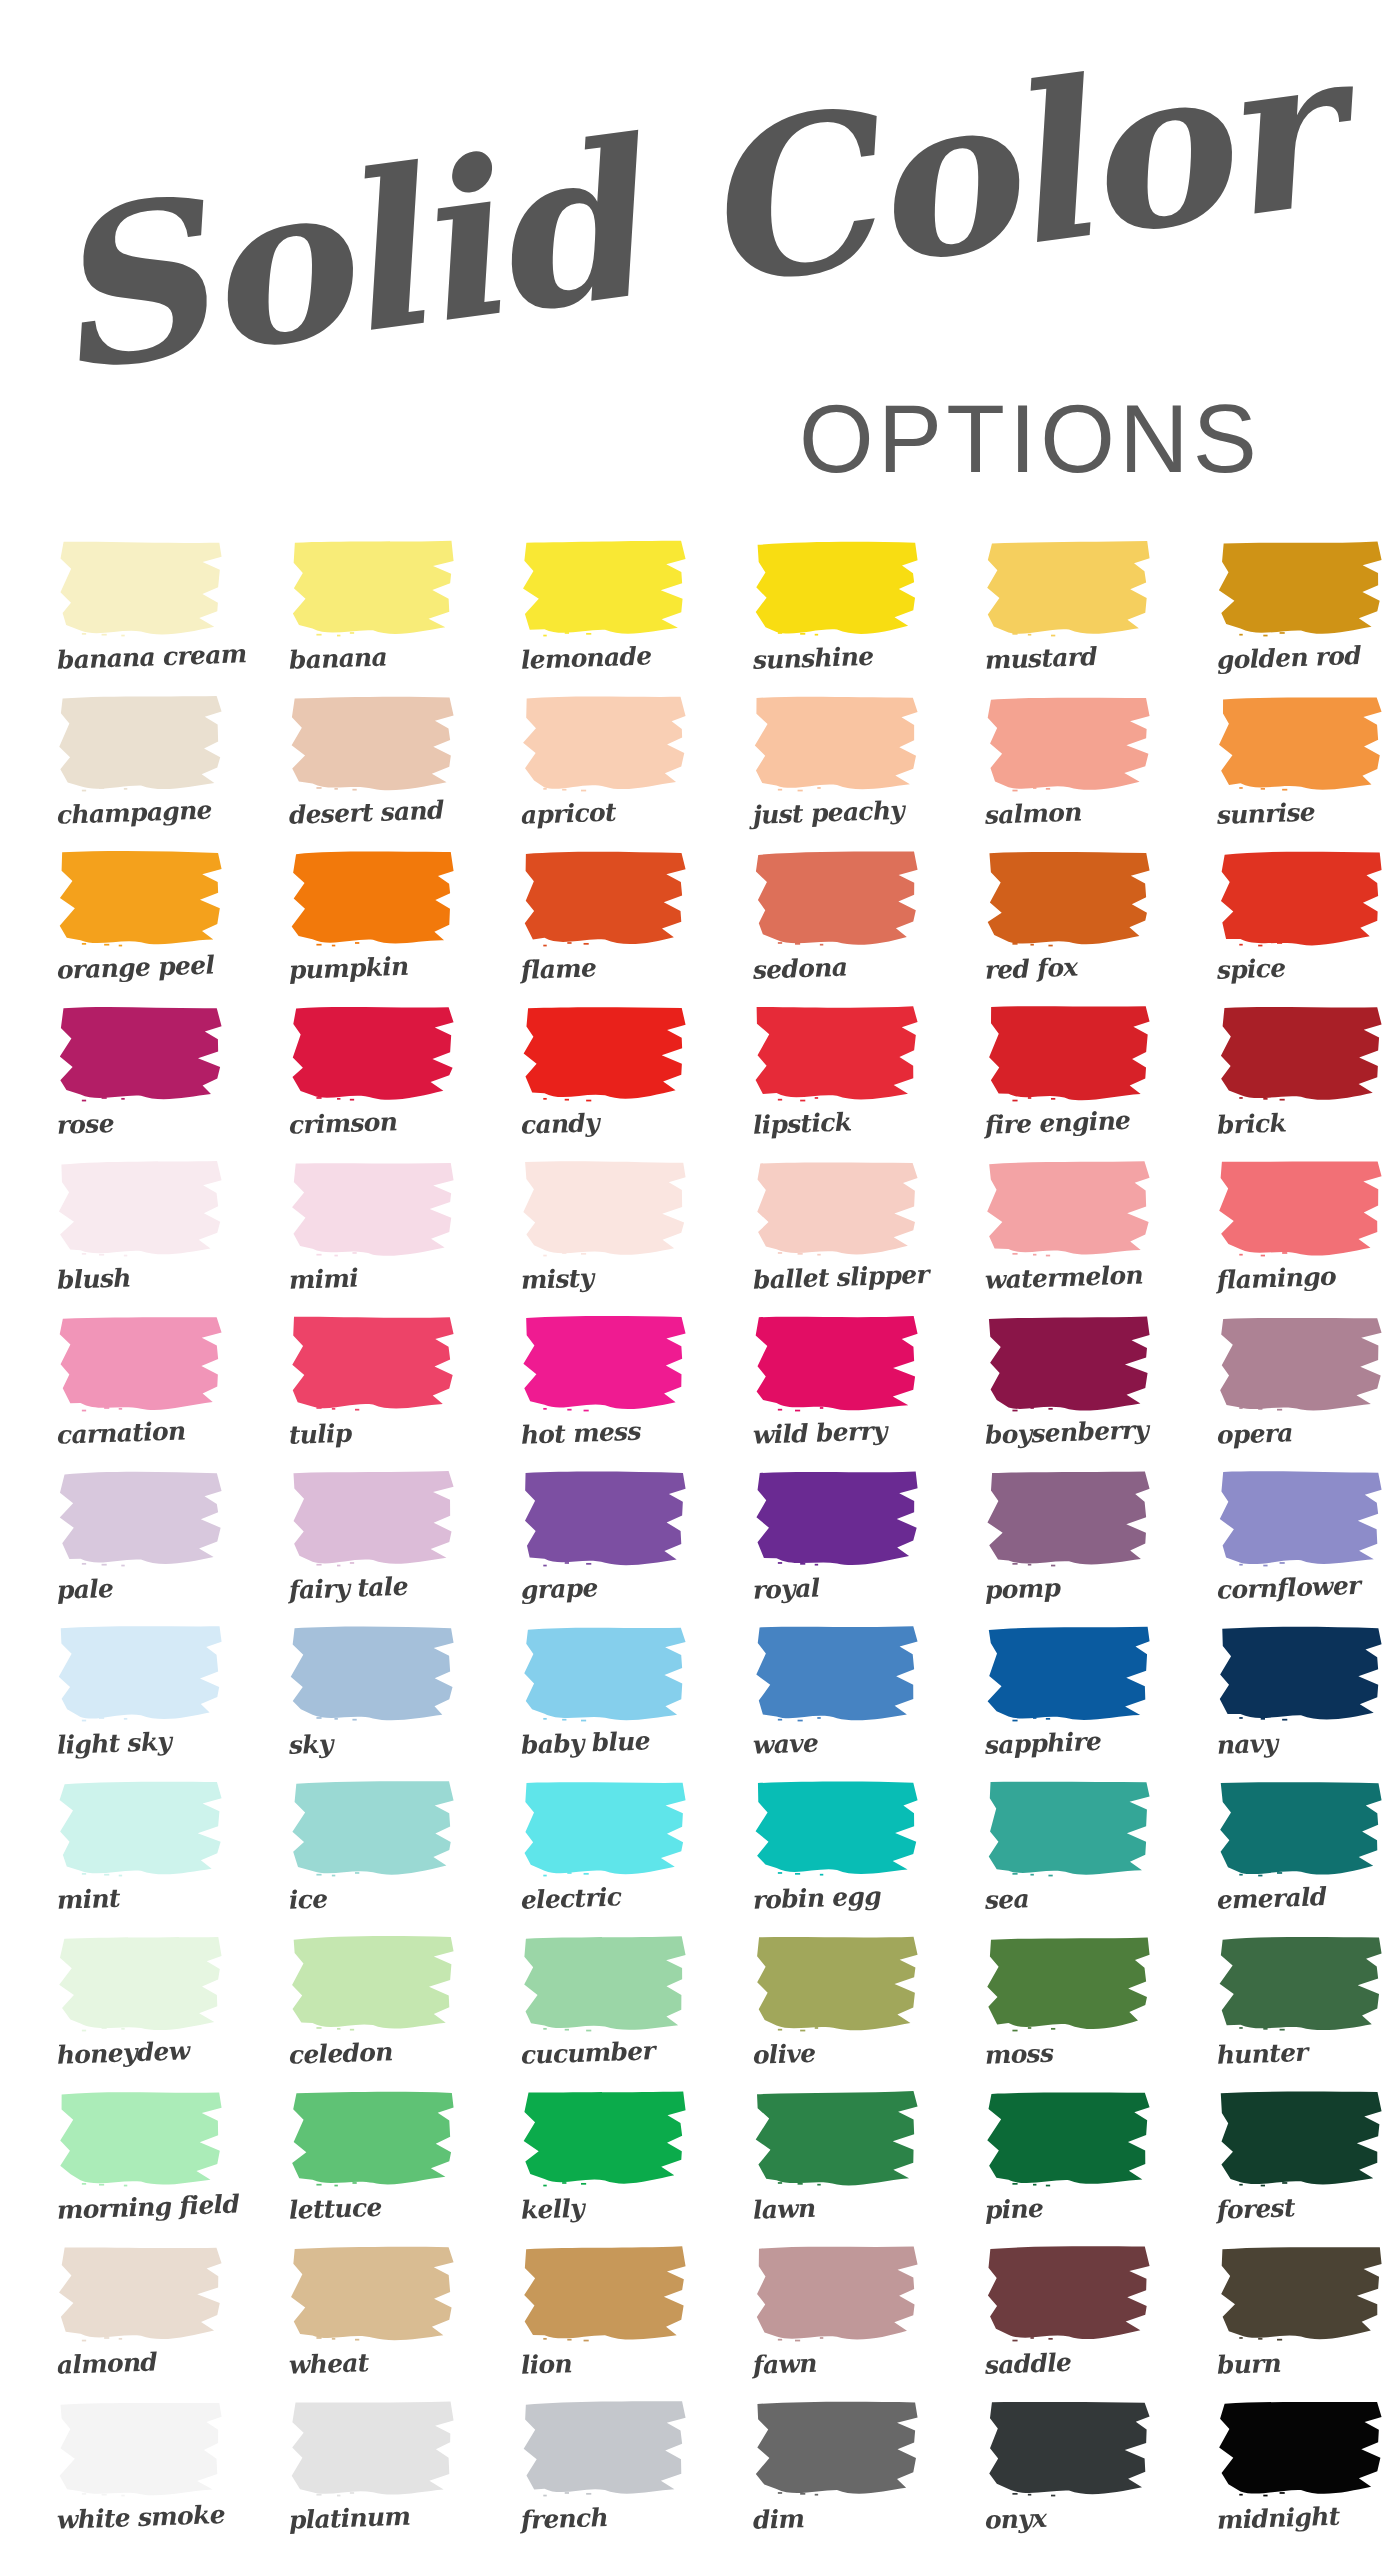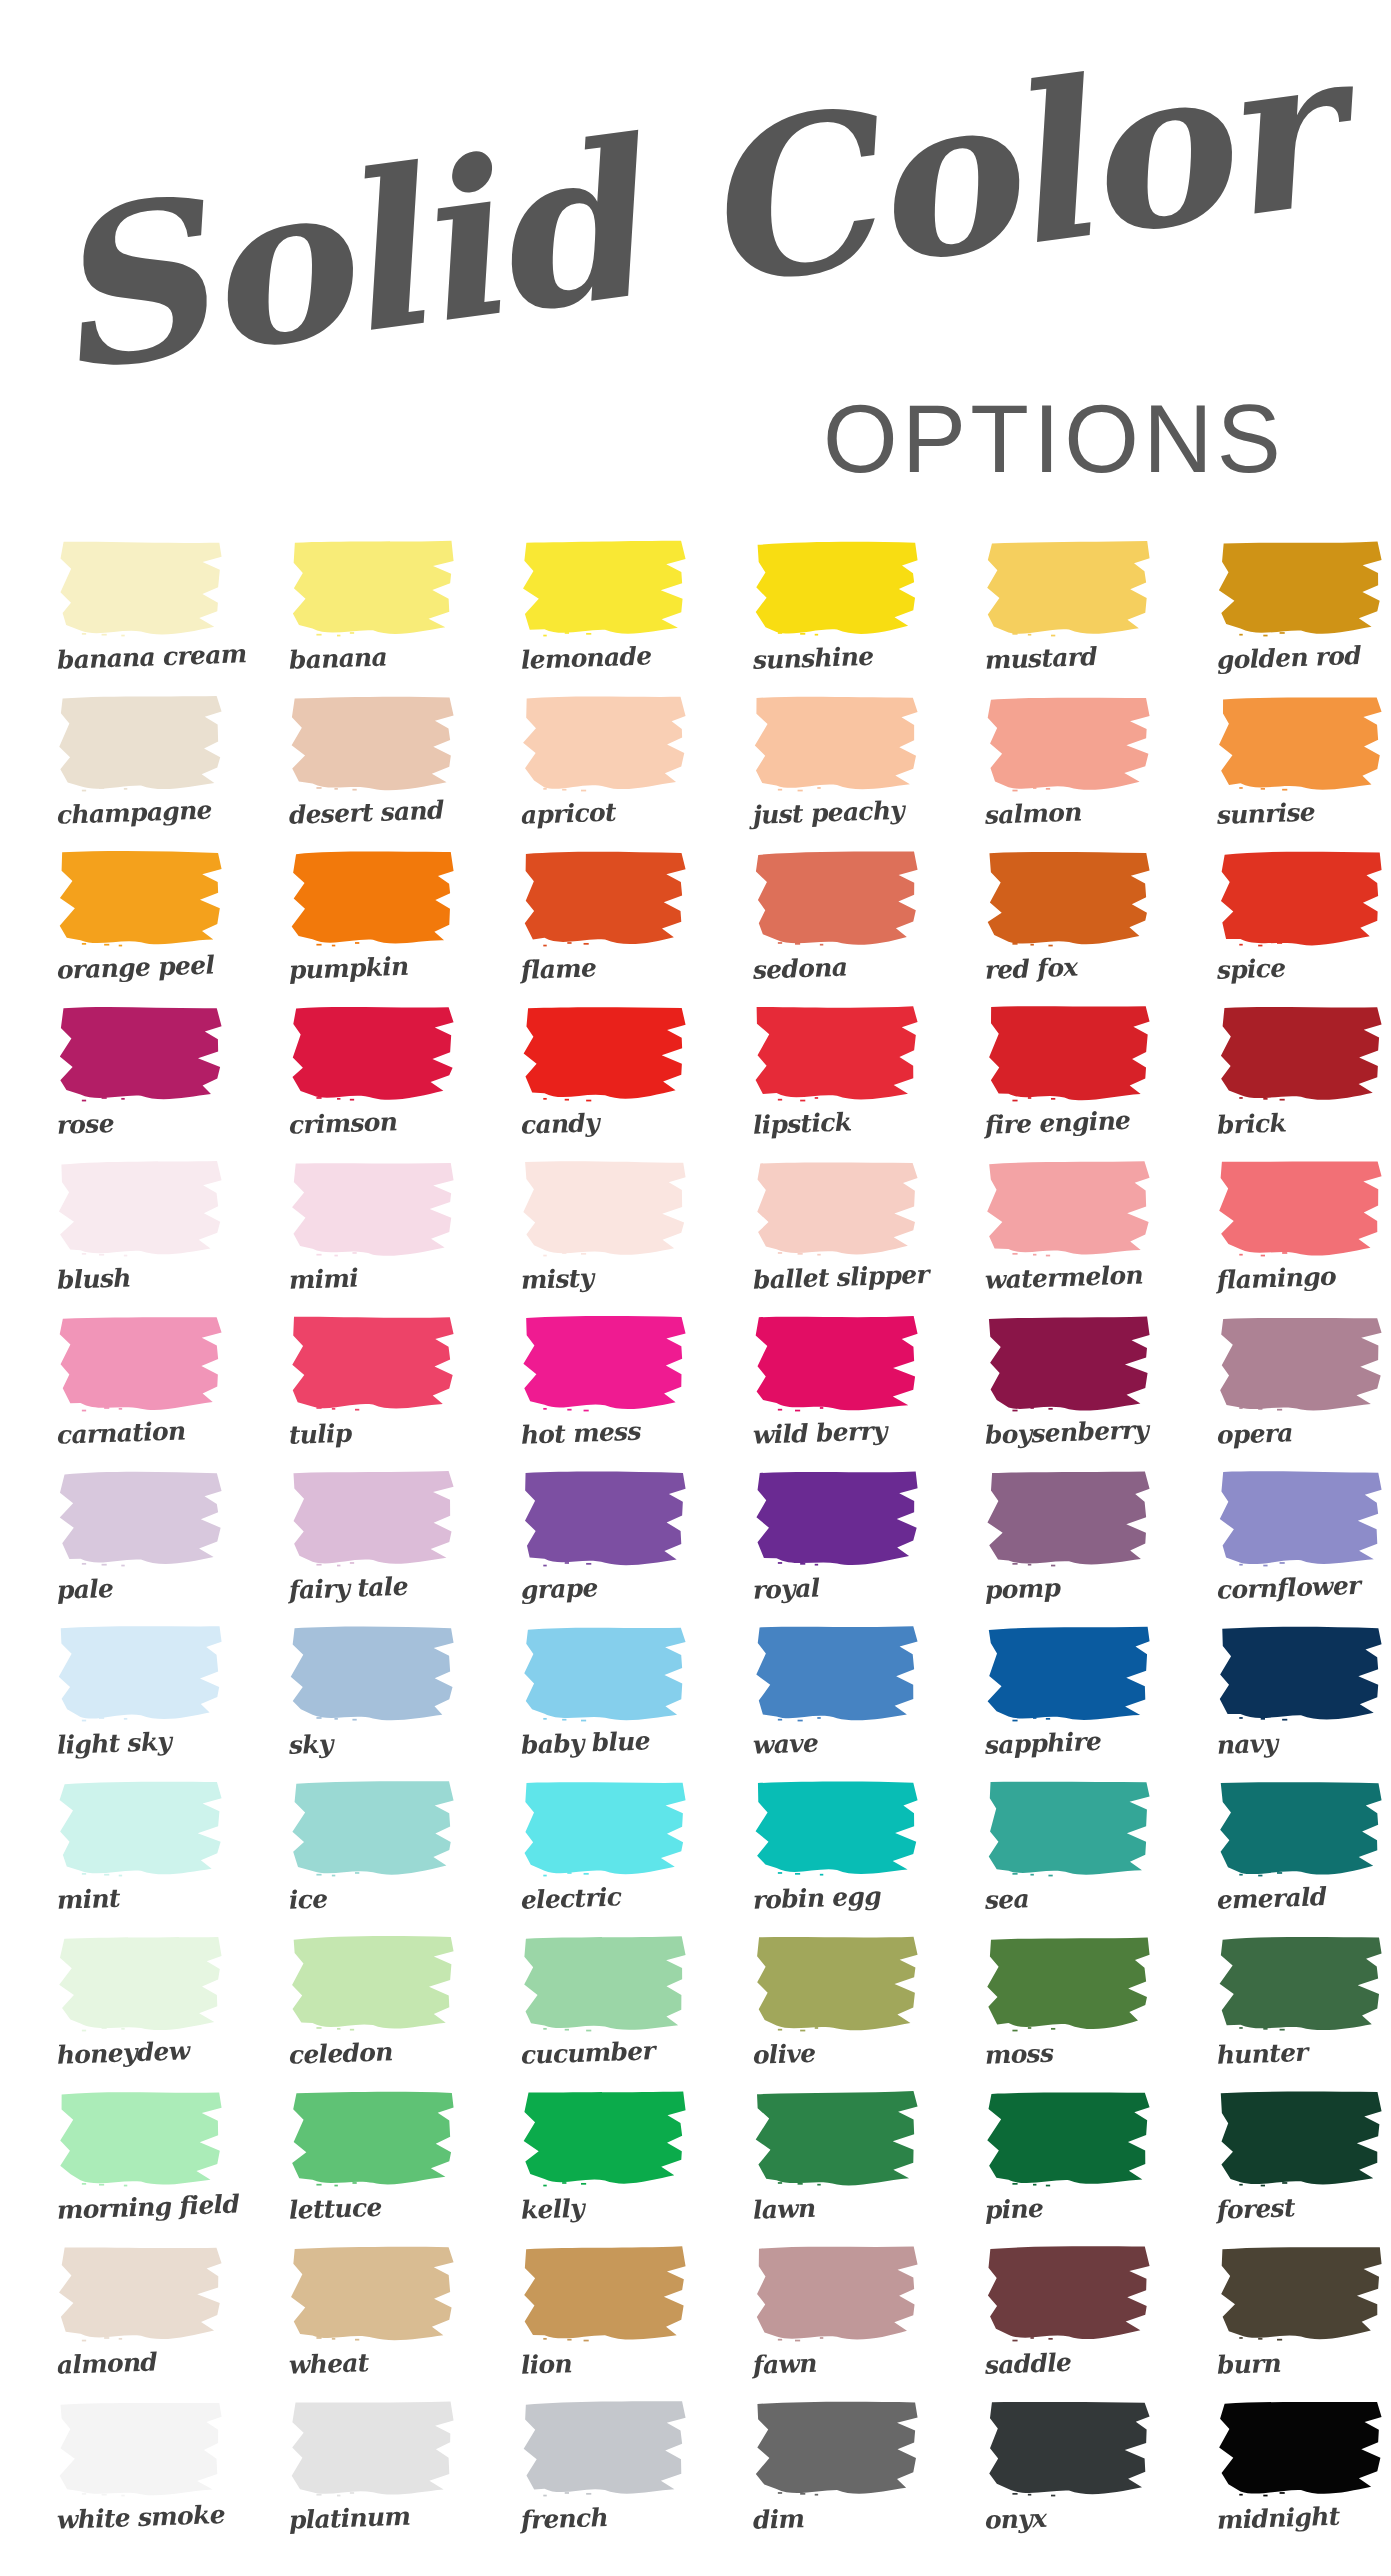--- a/index.html
+++ b/index.html
@@ -27,21 +27,20 @@
     white-space:nowrap;
   }
   .title-options{
     position:absolute; left:799px; top:206px;
     font-family:"Liberation Sans", sans-serif;
     font-weight:300;
     font-size:96px; line-height:1;
     color:#5a5a5a;
     letter-spacing:4.3px;
     white-space:nowrap;
-    margin-left:24px;
   }
 
   
   .grid{
     position:absolute; left:0; top:539px;
     width:1392px;
     display:grid;
     grid-template-columns:repeat(6, 232px);
     grid-auto-rows:155px;
     justify-content:start;

